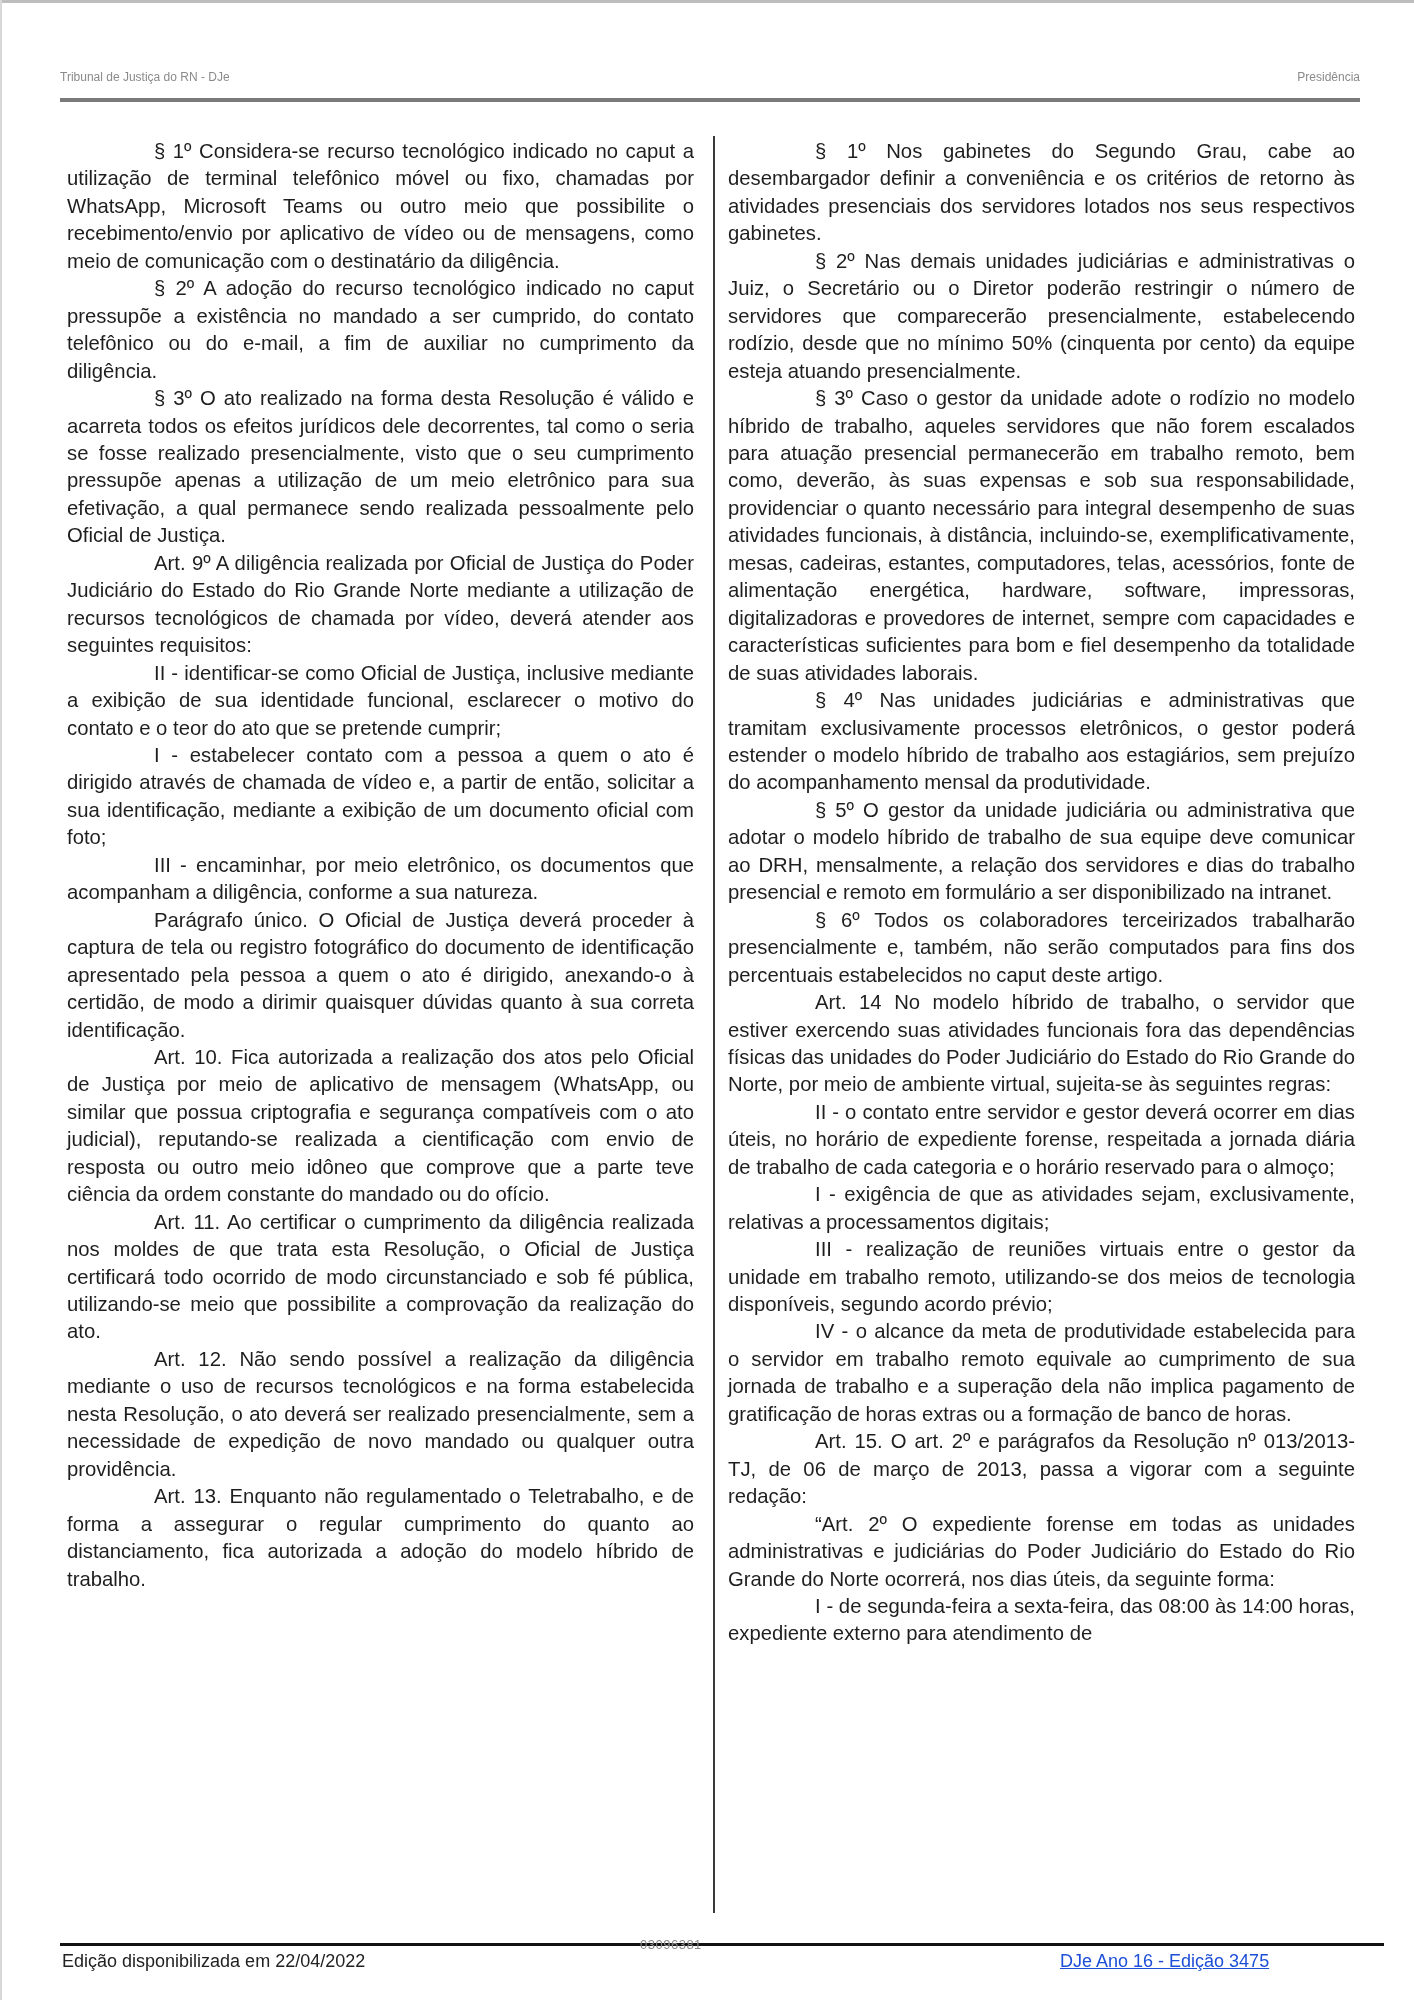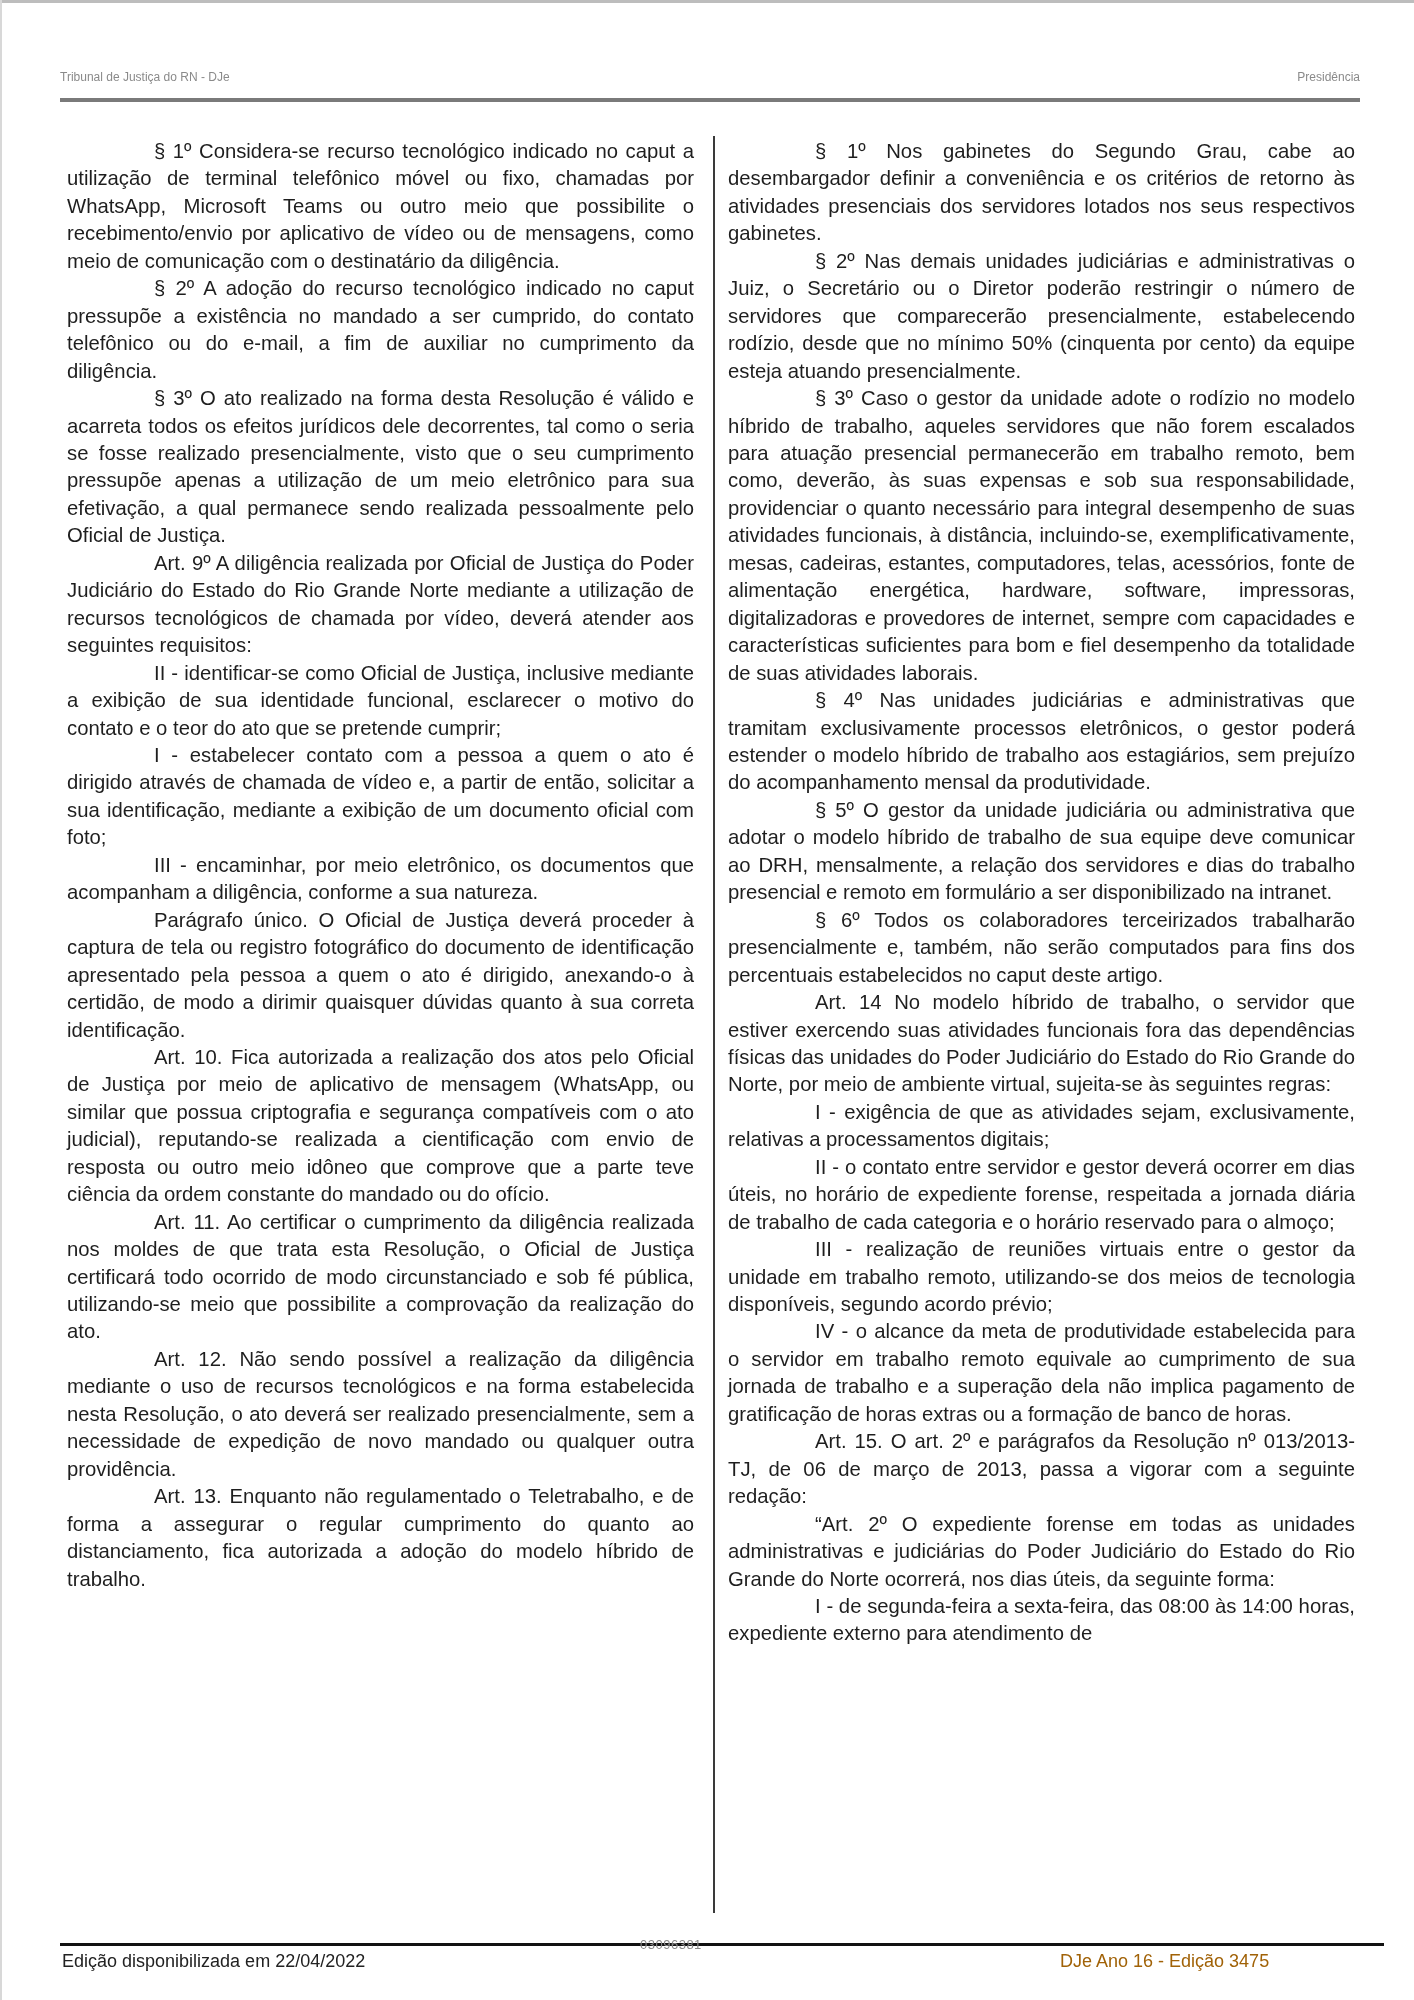--- a/index.html
+++ b/index.html
@@ -84,21 +84,22 @@
       position: absolute;
       left: 62px; top: 1951px;
       font-size: 18px;
       color: #222;
       text-align: center;
     }
     .footer-right {
       position: absolute;
       left: 1060px; top: 1951px;
       font-size: 18px;
-      color: #a16207;
+      color: #1d4ed8;
+      text-decoration: underline;
     }
   </style>
 </head>
 <body>
 
 <div class="page-top-border"></div>
 <div class="page-left-border"></div>
 
 <div class="header">
   <span class="left">Tribunal de Justiça do RN - DJe</span>
@@ -124,22 +125,22 @@
 <div class="col-divider"></div>
 
 <div class="col col-right">
   <p class="ind">§ 1º Nos gabinetes do Segundo Grau, cabe ao desembargador definir a conveniência e os critérios de retorno às atividades presenciais dos servidores lotados nos seus respectivos gabinetes.</p>
   <p class="ind">§ 2º Nas demais unidades judiciárias e administrativas o Juiz, o Secretário ou o Diretor poderão restringir o número de servidores que comparecerão presencialmente, estabelecendo rodízio, desde que no mínimo 50% (cinquenta por cento) da equipe esteja atuando presencialmente.</p>
   <p class="ind">§ 3º Caso o gestor da unidade adote o rodízio no modelo híbrido de trabalho, aqueles servidores que não forem escalados para atuação presencial permanecerão em trabalho remoto, bem como, deverão, às suas expensas e sob sua responsabilidade, providenciar o quanto necessário para integral desempenho de suas atividades funcionais, à distância, incluindo-se, exemplificativamente, mesas, cadeiras, estantes, computadores, telas, acessórios, fonte de alimentação energética, hardware, software, impressoras, digitalizadoras e provedores de internet, sempre com capacidades e características suficientes para bom e fiel desempenho da totalidade de suas atividades laborais.</p>
   <p class="ind">§ 4º Nas unidades judiciárias e administrativas que tramitam exclusivamente processos eletrônicos, o gestor poderá estender o modelo híbrido de trabalho aos estagiários, sem prejuízo do acompanhamento mensal da produtividade.</p>
   <p class="ind">§ 5º O gestor da unidade judiciária ou administrativa que adotar o modelo híbrido de trabalho de sua equipe deve comunicar ao DRH, mensalmente, a relação dos servidores e dias do trabalho presencial e remoto em formulário a ser disponibilizado na intranet.</p>
   <p class="ind">§ 6º Todos os colaboradores terceirizados trabalharão presencialmente e, também, não serão computados para fins dos percentuais estabelecidos no caput deste artigo.</p>
   <p class="ind">Art. 14 No modelo híbrido de trabalho, o servidor que estiver exercendo suas atividades funcionais fora das dependências físicas das unidades do Poder Judiciário do Estado do Rio Grande do Norte, por meio de ambiente virtual, sujeita-se às seguintes regras:</p>
+  <p class="ind">II - o contato entre servidor e gestor deverá ocorrer em dias úteis, no horário de expediente forense, respeitada a jornada diária de trabalho de cada categoria e o horário reservado para o almoço;</p>
   <p class="ind">I - exigência de que as atividades sejam, exclusivamente, relativas a processamentos digitais;</p>
-  <p class="ind">II - o contato entre servidor e gestor deverá ocorrer em dias úteis, no horário de expediente forense, respeitada a jornada diária de trabalho de cada categoria e o horário reservado para o almoço;</p>
   <p class="ind">III - realização de reuniões virtuais entre o gestor da unidade em trabalho remoto, utilizando-se dos meios de tecnologia disponíveis, segundo acordo prévio;</p>
   <p class="ind">IV - o alcance da meta de produtividade estabelecida para o servidor em trabalho remoto equivale ao cumprimento de sua jornada de trabalho e a superação dela não implica pagamento de gratificação de horas extras ou a formação de banco de horas.</p>
   <p class="ind">Art. 15. O art. 2º e parágrafos da Resolução nº 013/2013-TJ, de 06 de março de 2013, passa a vigorar com a seguinte redação:</p>
   <p class="ind">“Art. 2º O expediente forense em todas as unidades administrativas e judiciárias do Poder Judiciário do Estado do Rio Grande do Norte ocorrerá, nos dias úteis, da seguinte forma:</p>
   <p class="ind">I - de segunda-feira a sexta-feira, das 08:00 às 14:00 horas, expediente externo para atendimento de</p>
 </div>
 
 <div class="footer-rule"></div>
 <div class="footer-code">03096381</div>
 <div class="footer-left">Edição disponibilizada em  22/04/2022</div>

